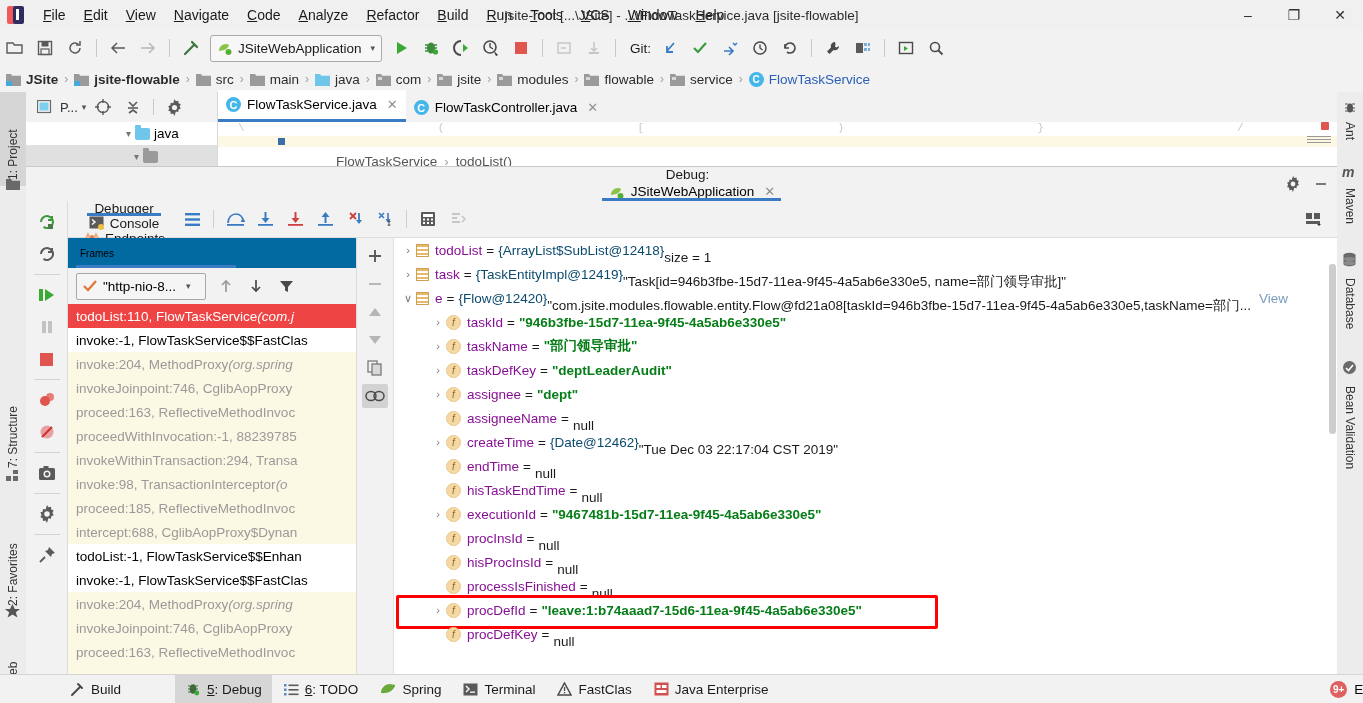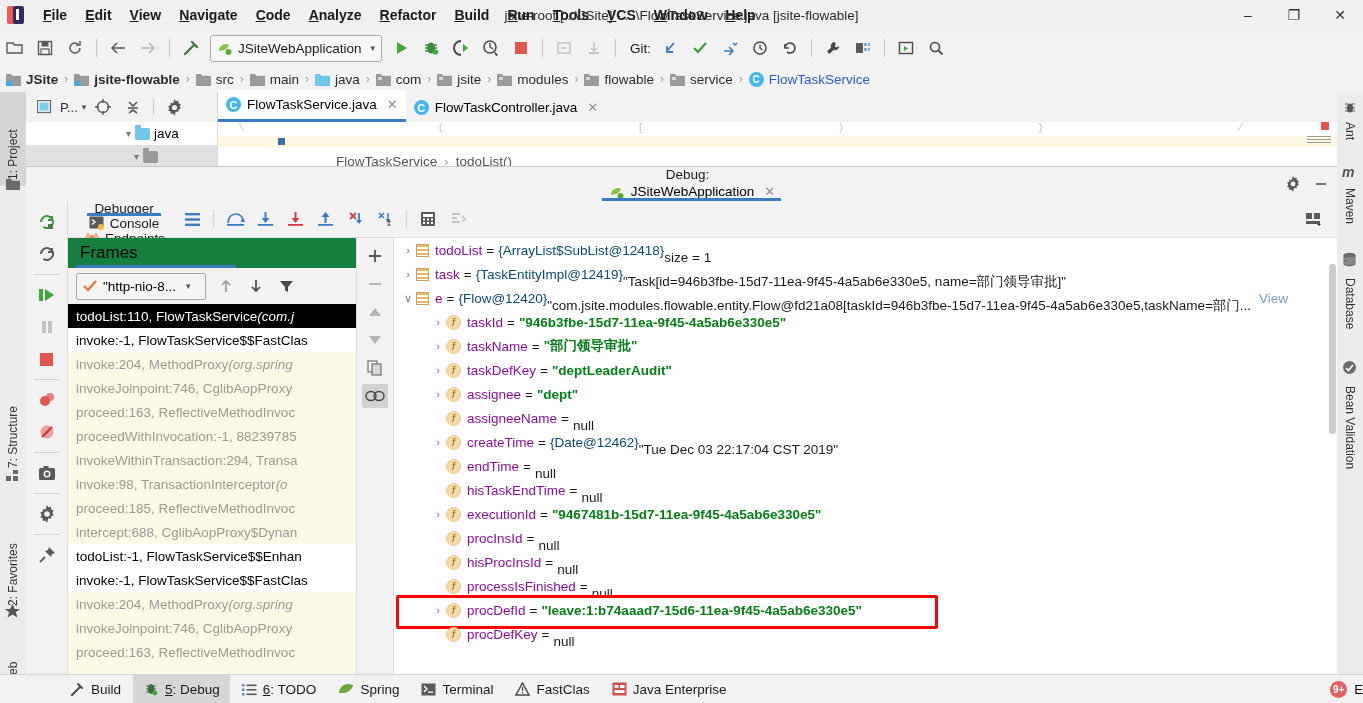--- a/index.html
+++ b/index.html
@@ -24,21 +24,21 @@
     display: flex; align-items: center;
     border-bottom: 1px solid #e3e3e3;
   }
   .logo {
     width: 20px; height: 20px; margin-left: 6px; margin-right: 8px;
     position: relative; flex: none;
   }
   .logo .l1 { position:absolute; left:1px; top:1px; width:8px; height:18px; background:#f05a5a; border-radius:2px;}
   .logo .l2 { position:absolute; left:7px; top:1px; width:11px; height:18px; background:#2d2d5f; border-radius:2px;}
   .logo .l3 { position:absolute; left:10px; top:4px; width:3px; height:11px; background:#fff;}
-  .menubar { display: flex; align-items: center; height: 30px; font-weight: bold; }
+  .menubar { display: flex; align-items: center; height: 30px; }
   .menuitem {
     padding: 4px 9px; font-size: 14px; color: #1a1a1a; cursor: default;
     white-space: nowrap;
   }
   .menuitem .mn { text-decoration: underline; }
   .wintitle {
     position: absolute; left: 50%; transform: translateX(-50%);
     font-size: 13.5px; color: #2b2b2b; white-space: nowrap;
   }
   .wincontrols { position: absolute; right: 0; top: 0; height: 30px; display: flex; }
@@ -178,35 +178,35 @@
     display:flex; align-items:center; gap:5px; padding: 0 11px; height: 36px;
     font-size: 13.5px; position: relative; color:#1a1a1a;
   }
   .dtb.active:after { content:""; position:absolute; left:4px; right:4px; bottom:0; height:3px; background:#3a7cc4; }
   .tbtn { width:28px; height:28px; display:flex; align-items:center; justify-content:center; border-radius:3px;}
   .vsep { width:1px; height:18px; background:#cfcfcf; margin: 0 5px; }
 
   .panes { flex: 1; display: flex; min-height: 0; }
   .frames-pane { width: 288px; display:flex; flex-direction: column; border-right: 1px solid #dcdcdc; }
   .pane-title {
-    height: 30px; display:flex; align-items:center; padding-left: 12px; font-size: 17px;
-    position: relative; background:#15803d;
+    height: 30px; display:flex; align-items:center; padding-left: 12px; font-size: 10px;
+    position: relative; background:#0369a1;
   }
   .pane-title:after { content:""; position:absolute; left:8px; width: 160px; bottom:0; height:3px; background:#3a7cc4;}
   .thread-sel {
     margin: 4px 6px 4px 8px; height: 27px; display:flex; align-items:center; gap: 6px;
     border: 1px solid #a8a8a8; background:#f5f5f5; border-radius:2px; padding: 0 6px; width: 130px;
     box-sizing: border-box;
   }
   .frames-tools { display:flex; align-items:center; gap: 2px; padding: 4px 0; }
   .framerow {
     height: 24px; display:flex; align-items:center; padding-left: 8px; font-size: 13.5px;
     white-space: nowrap; overflow: hidden;
   }
-  .framerow.sel { background: #000000; color: #fff; }
+  .framerow.sel { background: #ef4444; color: #fff; }
   .framerow.white { background: #ffffff; color: #000; }
   .framerow.lib { background: #fbf8e3; color: #9a9a9a; }
   .framerow .ital { font-style: italic; }
   .frames-list { flex:1; overflow:hidden; position: relative; background:#fbf8e3;}
 
   .vars-pane { flex: 1; display: flex; flex-direction: column; min-width:0; }
   .vars-toolcol {
     width: 36px; background:#f2f2f2; border-right:1px solid #e0e0e0;
     display:flex; flex-direction:column; align-items:center; padding-top: 6px; gap:4px;
   }
@@ -248,21 +248,21 @@
   
   .statusbar {
     position: absolute; bottom: 0; left: 0; width: 1363px; height: 28px;
     background: #f2f2f2; border-top: 1px solid #d5d5d5; display:flex; align-items:center;
     padding-left: 60px; gap: 2px;
   }
   .sbitem {
     display:flex; align-items:center; gap: 6px; padding: 4px 10px; font-size: 13.5px; color:#1a1a1a;
     height: 28px; box-sizing:border-box;
   }
-  .sbitem.sel { background: #d6d6d6; }
+  .sbitem.sel { background: #d6d6d6; margin-left: 42px; }
   .sbitem .und { text-decoration: underline; }
   .sb-right { position:absolute; right: 8px; display:flex; align-items:center; gap: 7px; font-size: 13.5px;}
   .badge9 {
     width: 17px; height:17px; border-radius:50%; background:#e05f5f; color:#fff;
     font-size: 10px; display:flex; align-items:center; justify-content:center; font-weight:bold;
   }
   svg { display:block; }
 </style>
 </head>
 <body>

